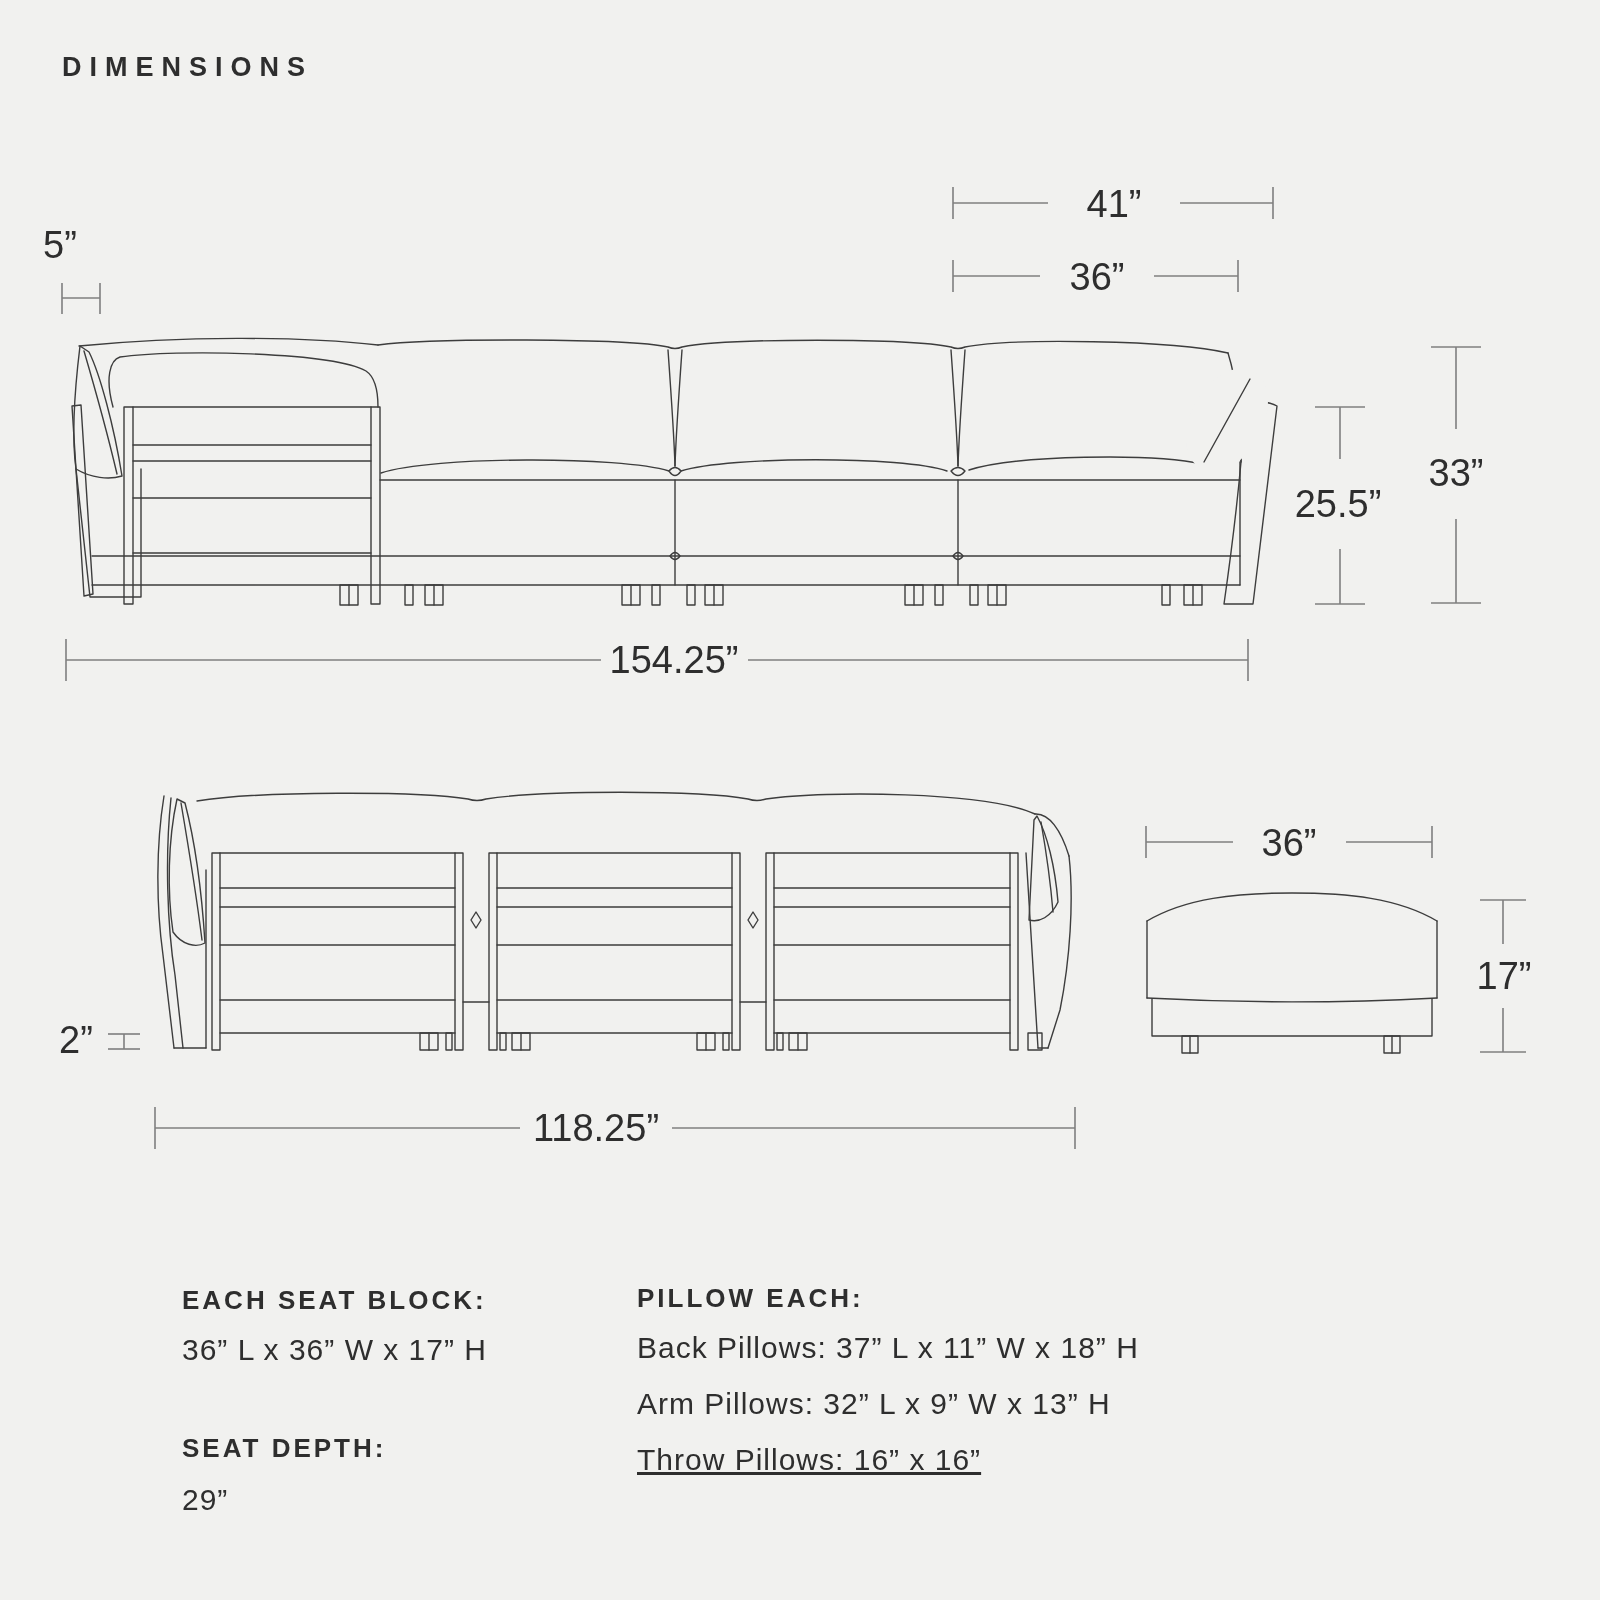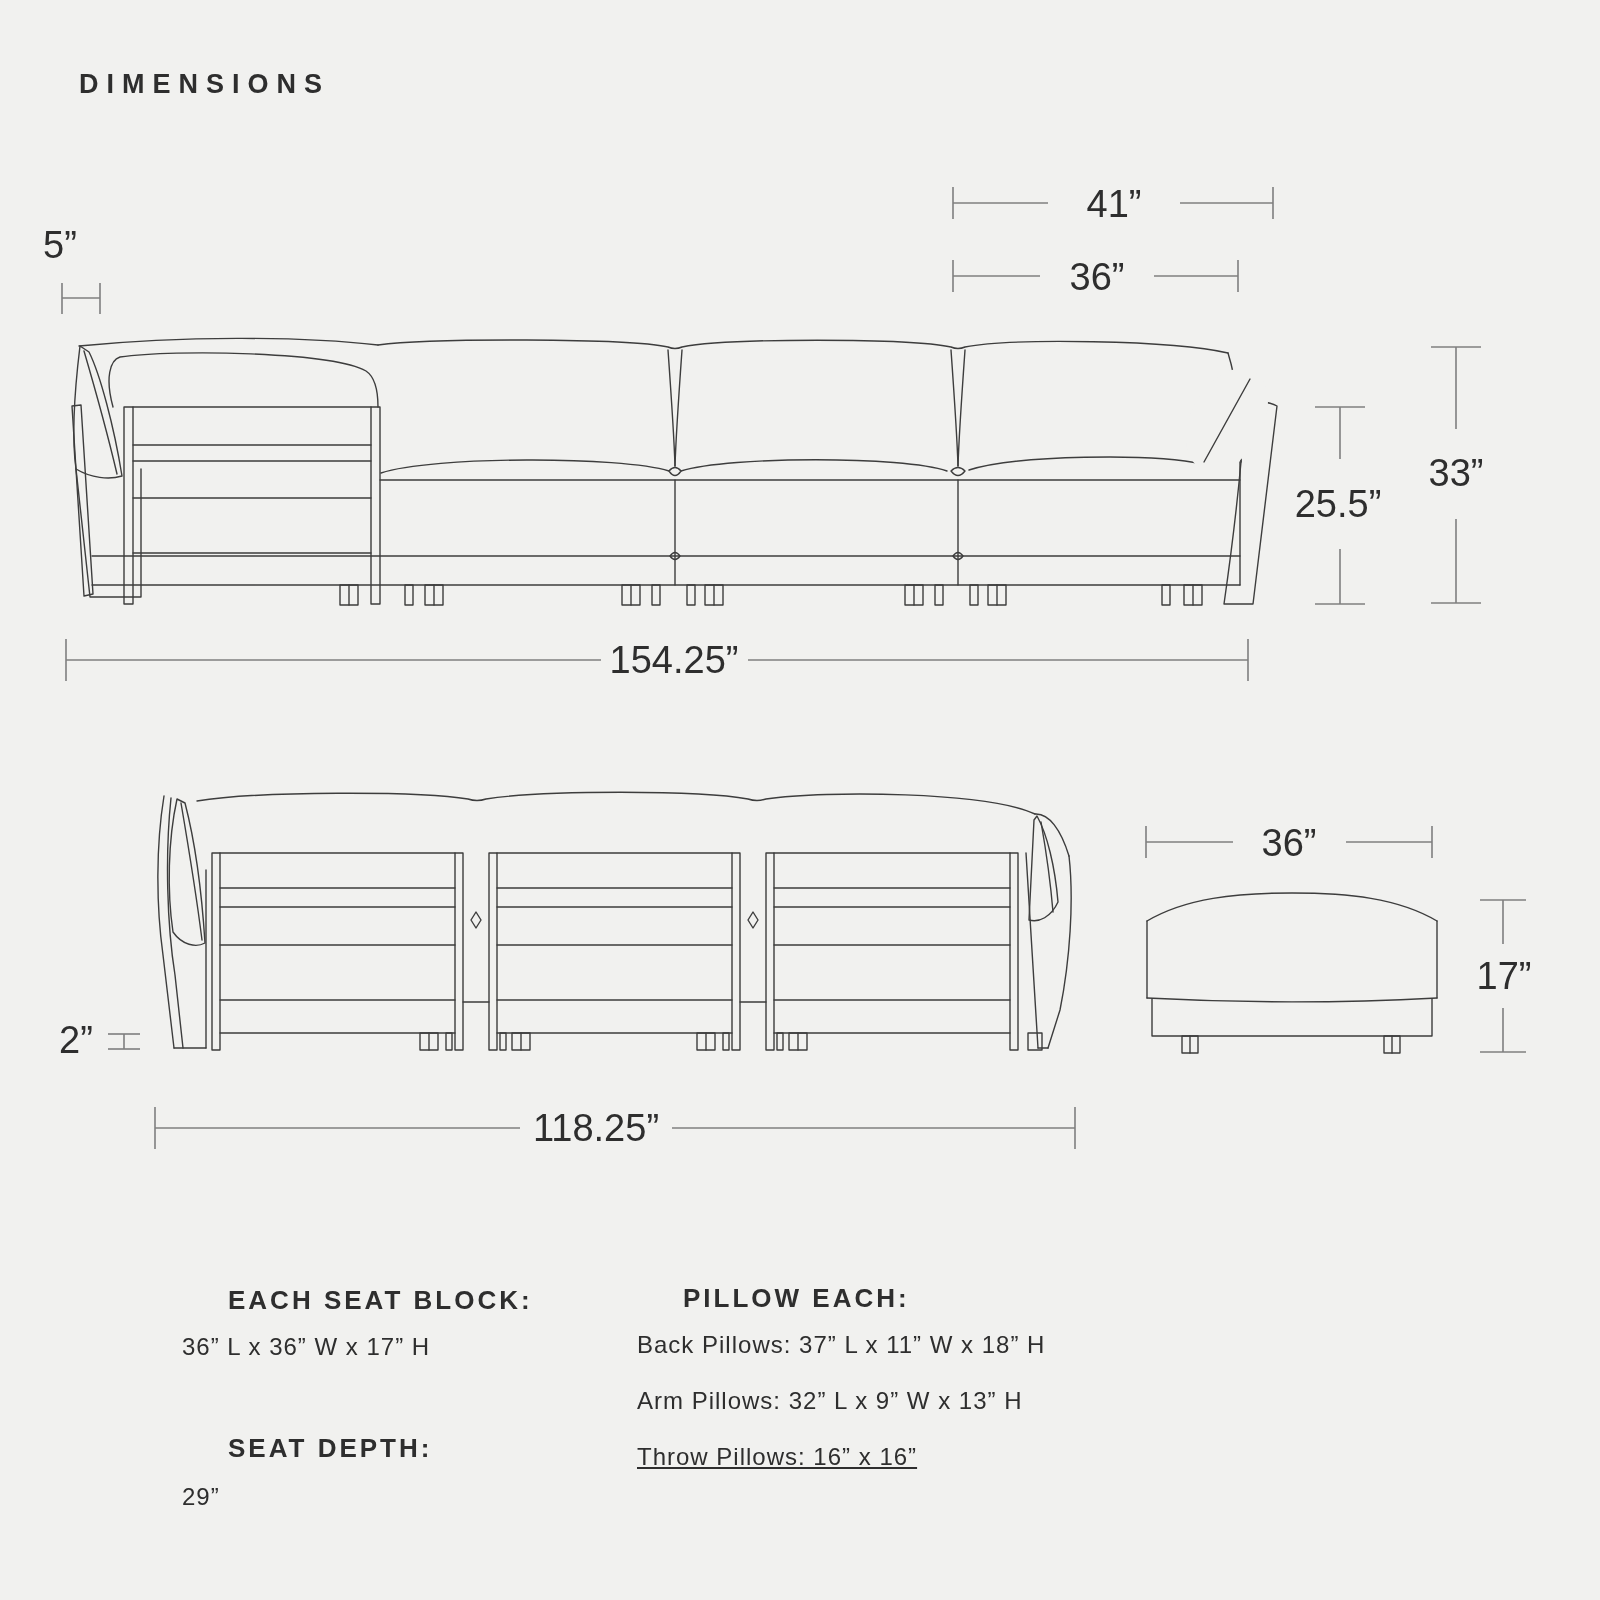--- a/index.html
+++ b/index.html
@@ -13,44 +13,44 @@
     width:1600px;height:1600px;
     background:var(--bg);
     font-family:"Liberation Sans",sans-serif;
     color:var(--text);
     position:relative;
     overflow:hidden;
   }
   .page-title{
     position:absolute;left:62px;top:52px;
     font-size:27px;font-weight:700;letter-spacing:8px;
-    color:var(--text);margin:17px;
+    color:var(--text);margin:0;
   }
   svg{position:absolute;left:0;top:0;}
   .fv path,.fv line,.fv rect,
   .bv path,.bv line,.bv rect,
   .ov path,.ov line,.ov rect{
     fill:none;stroke:var(--draw);stroke-width:1.4;
     stroke-linecap:round;stroke-linejoin:round;
   }
   .thick{stroke-width:2px;}
   .fill-bg{fill:var(--bg);}
   .dimline line{stroke:var(--dim);stroke-width:1.6;stroke-linecap:butt;}
   .dim-label{
     font-family:"Liberation Sans",sans-serif;
     font-size:38px;fill:var(--text);
     text-anchor:middle;
   }
   .specs{position:absolute;}
   .spec-heading{
     font-size:26px;font-weight:700;letter-spacing:3px;
-    color:var(--text);position:absolute;white-space:nowrap;margin-left:46px;
+    color:var(--text);position:absolute;white-space:nowrap;
   }
   .spec-value{
-    font-size:24px;font-weight:400;letter-spacing:1px;
+    font-size:30px;font-weight:400;letter-spacing:1px;
     color:var(--text);position:absolute;white-space:nowrap;
   }
 </style>
 </head>
 <body>
 
 <h1 class="page-title">DIMENSIONS</h1>
 
 <svg width="1600" height="1600" viewBox="0 0 1600 1600">
 

